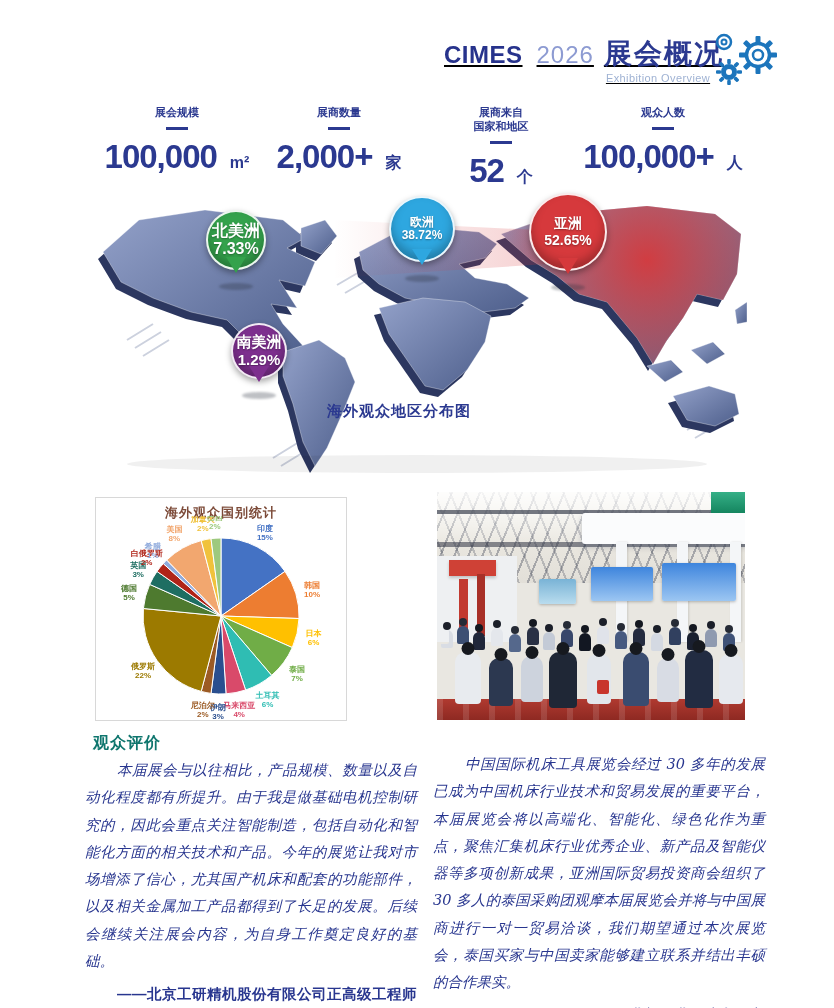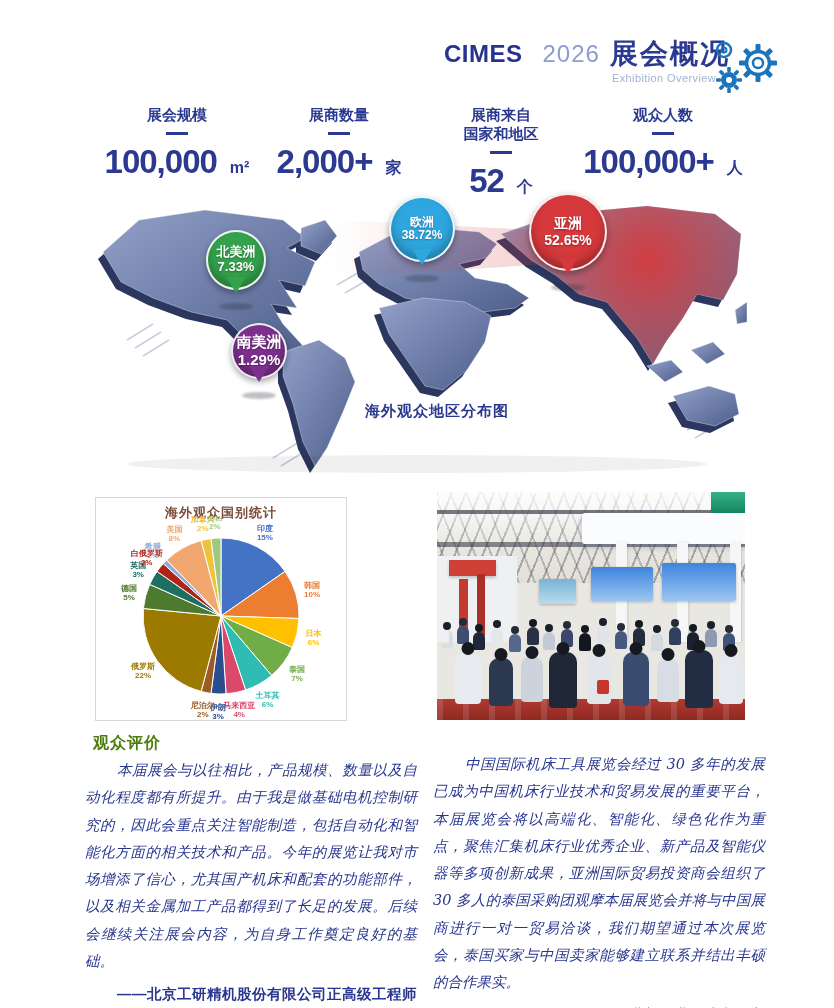--- a/index.html
+++ b/index.html
@@ -1,52 +1,52 @@
 <!DOCTYPE html>
 <html><head>
 <meta charset="utf-8">
 <style>
   html,body{margin:0;padding:0;background:#fff;}
   .page{position:relative;width:834px;height:1008px;background:#fff;overflow:hidden;
         font-family:"Liberation Sans","DejaVu Sans",sans-serif;}
 
   
-  .header{position:absolute;left:444px;top:40px;width:330px;height:60px;display:flex;align-items:flex-start;}
+  .header{position:absolute;left:444px;top:32px;width:330px;height:60px;display:flex;align-items:center;text-decoration:underline;}
   .brandline{display:flex;align-items:baseline;margin-bottom:15px;}
   .brand{font-size:24px;font-weight:900;letter-spacing:.5px;color:#27338c;}
-  .year{font-size:24px;font-weight:500;color:#8d9bd2;margin-left:20px;letter-spacing:1px;}
+  .year{font-size:24px;font-weight:500;color:#8d9bd2;margin-left:14px;letter-spacing:1px;}
   .titleblock{margin-left:10px;}
   .page-title{font-size:28px;font-weight:800;color:#2b3990;line-height:1;letter-spacing:2px;}
   .page-subtitle{font-size:11px;color:#9fb2d3;margin-top:4px;letter-spacing:.4px;padding-left:2px;}
   .gears{position:absolute;right:-6px;top:-2px;}
 
   
   .stats{position:absolute;left:96px;top:106px;width:648px;display:flex;}
   .stat{flex:1;text-align:center;color:#2b3990;}
-  .stat-label{font-size:15px;font-weight:700;line-height:1.25;text-align:center;}
+  .stat-label{font-size:11px;font-weight:700;line-height:1.25;text-align:center;}
   .stat-dash{width:22px;height:3px;background:#2b3990;margin:7px auto 8px auto;}
   .stat-value{font-size:33px;font-weight:800;letter-spacing:-1px;white-space:nowrap;}
   .stat-unit{font-size:16px;font-weight:700;letter-spacing:0;margin-left:13px;}
 
   
   .map{position:absolute;left:87px;top:190px;width:660px;height:290px;}
   .map svg{position:absolute;left:0;top:0;}
-  .map-caption{position:absolute;left:240px;top:212px;width:220px;text-align:center;
+  .map-caption{position:absolute;left:240px;top:212px;width:220px;
                font-size:15px;font-weight:800;color:#2b3990;letter-spacing:1px;}
   .pin{position:absolute;border-radius:50%;background:var(--pin-color,#888);
        border:2px solid rgba(255,255,255,.9);color:#fff;text-align:center;
        display:flex;flex-direction:column;align-items:center;justify-content:center;
        box-shadow:0 3px 6px rgba(0,0,0,.35), inset 0 -6px 10px rgba(0,0,0,.25);z-index:5;}
   .pin::after{content:'';position:absolute;left:50%;bottom:-15px;transform:translateX(-50%);
        border:10px solid transparent;border-top:16px solid var(--pin-color,#888);}
   .pin::before{content:'';position:absolute;left:50%;bottom:-22px;transform:translateX(-50%);
        width:34px;height:7px;border-radius:50%;background:rgba(40,45,60,.30);filter:blur(1px);}
   .pin .pr{font-weight:700;line-height:1.1;text-shadow:0 1px 2px rgba(0,0,0,.35);}
   .pin .pv{font-weight:800;line-height:1.15;text-shadow:0 1px 2px rgba(0,0,0,.35);}
-  .pin-na{left:119px;top:40px;width:56px;height:56px;font-size:13px;}
+  .pin-na{left:119px;top:20px;width:56px;height:56px;font-size:16px;}
   .pin-eu{left:302px;top:6px;width:62px;height:62px;font-size:12px;}
   .pin-as{left:442px;top:3px;width:74px;height:74px;font-size:14px;}
   .pin-sa{left:144px;top:133px;width:52px;height:52px;font-size:15px;}
 
   
   .pie-panel{position:absolute;left:95px;top:497px;width:250px;height:222px;background:#fff;
              border:1px solid #d8d8d8;}
   .pie-title{position:absolute;left:0;right:0;top:6px;text-align:center;
              font-family:"Liberation Serif","DejaVu Serif",serif;
              font-size:13px;font-weight:700;color:#7c4a38;letter-spacing:1px;}
@@ -86,21 +86,21 @@
     box-shadow:4px 4px #d9dde4,20px 0 #3c4f73,36px 6px #20273a,54px 2px #e4e7ec,72px 8px #55688c,
       90px 1px #2a3145,106px 6px #c3cad6,124px 3px #38476b,142px 7px #121722,160px 0 #e0e3ea,
       178px 5px #46597f,196px 2px #252c40,214px 7px #d4d9e2,232px 1px #31405f,250px 6px #1a2030,
       268px 3px #8f9ab0,286px 7px #3f5277;}
   .person{position:absolute;border-radius:10px 10px 4px 4px;}
   .person::before{content:'';position:absolute;left:50%;top:-10px;transform:translateX(-50%);
       width:13px;height:13px;border-radius:50%;background:#16191f;}
   .redbag{position:absolute;left:160px;bottom:10px;width:12px;height:14px;background:#c8352c;border-radius:2px;z-index:4;}
 
   
-  .reviews-heading{position:absolute;left:93px;top:733px;font-size:16px;font-weight:800;color:#4d7c0f;letter-spacing:1px;text-align:center;}
+  .reviews-heading{position:absolute;left:93px;top:733px;font-size:16px;font-weight:800;color:#0f766e;letter-spacing:1px;text-align:center;}
   .review{position:absolute;width:332px;color:#28368f;}
   .review-left{left:85px;top:757px;}
   .review-right{left:433px;top:751px;}
   .review-body{font-family:"DejaVu Serif","Liberation Serif",serif;font-style:italic;
       font-size:14.5px;line-height:1.88;text-align:justify;text-indent:2.2em;margin:0;}
   .review-attr{font-size:14.5px;font-weight:800;text-align:right;margin-top:10px;letter-spacing:.5px;}
 </style>
 </head>
 <body>
 

